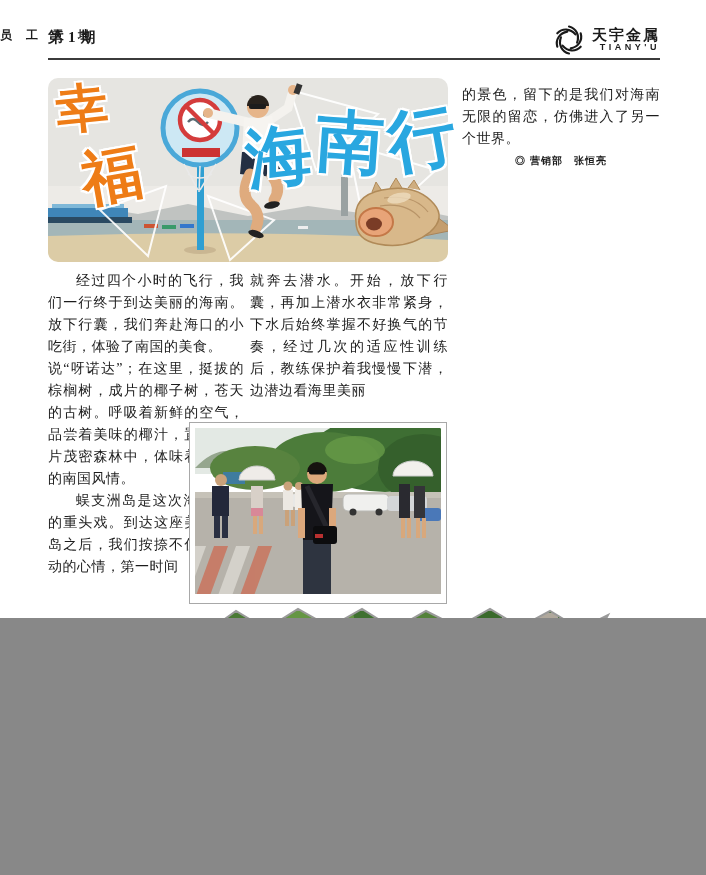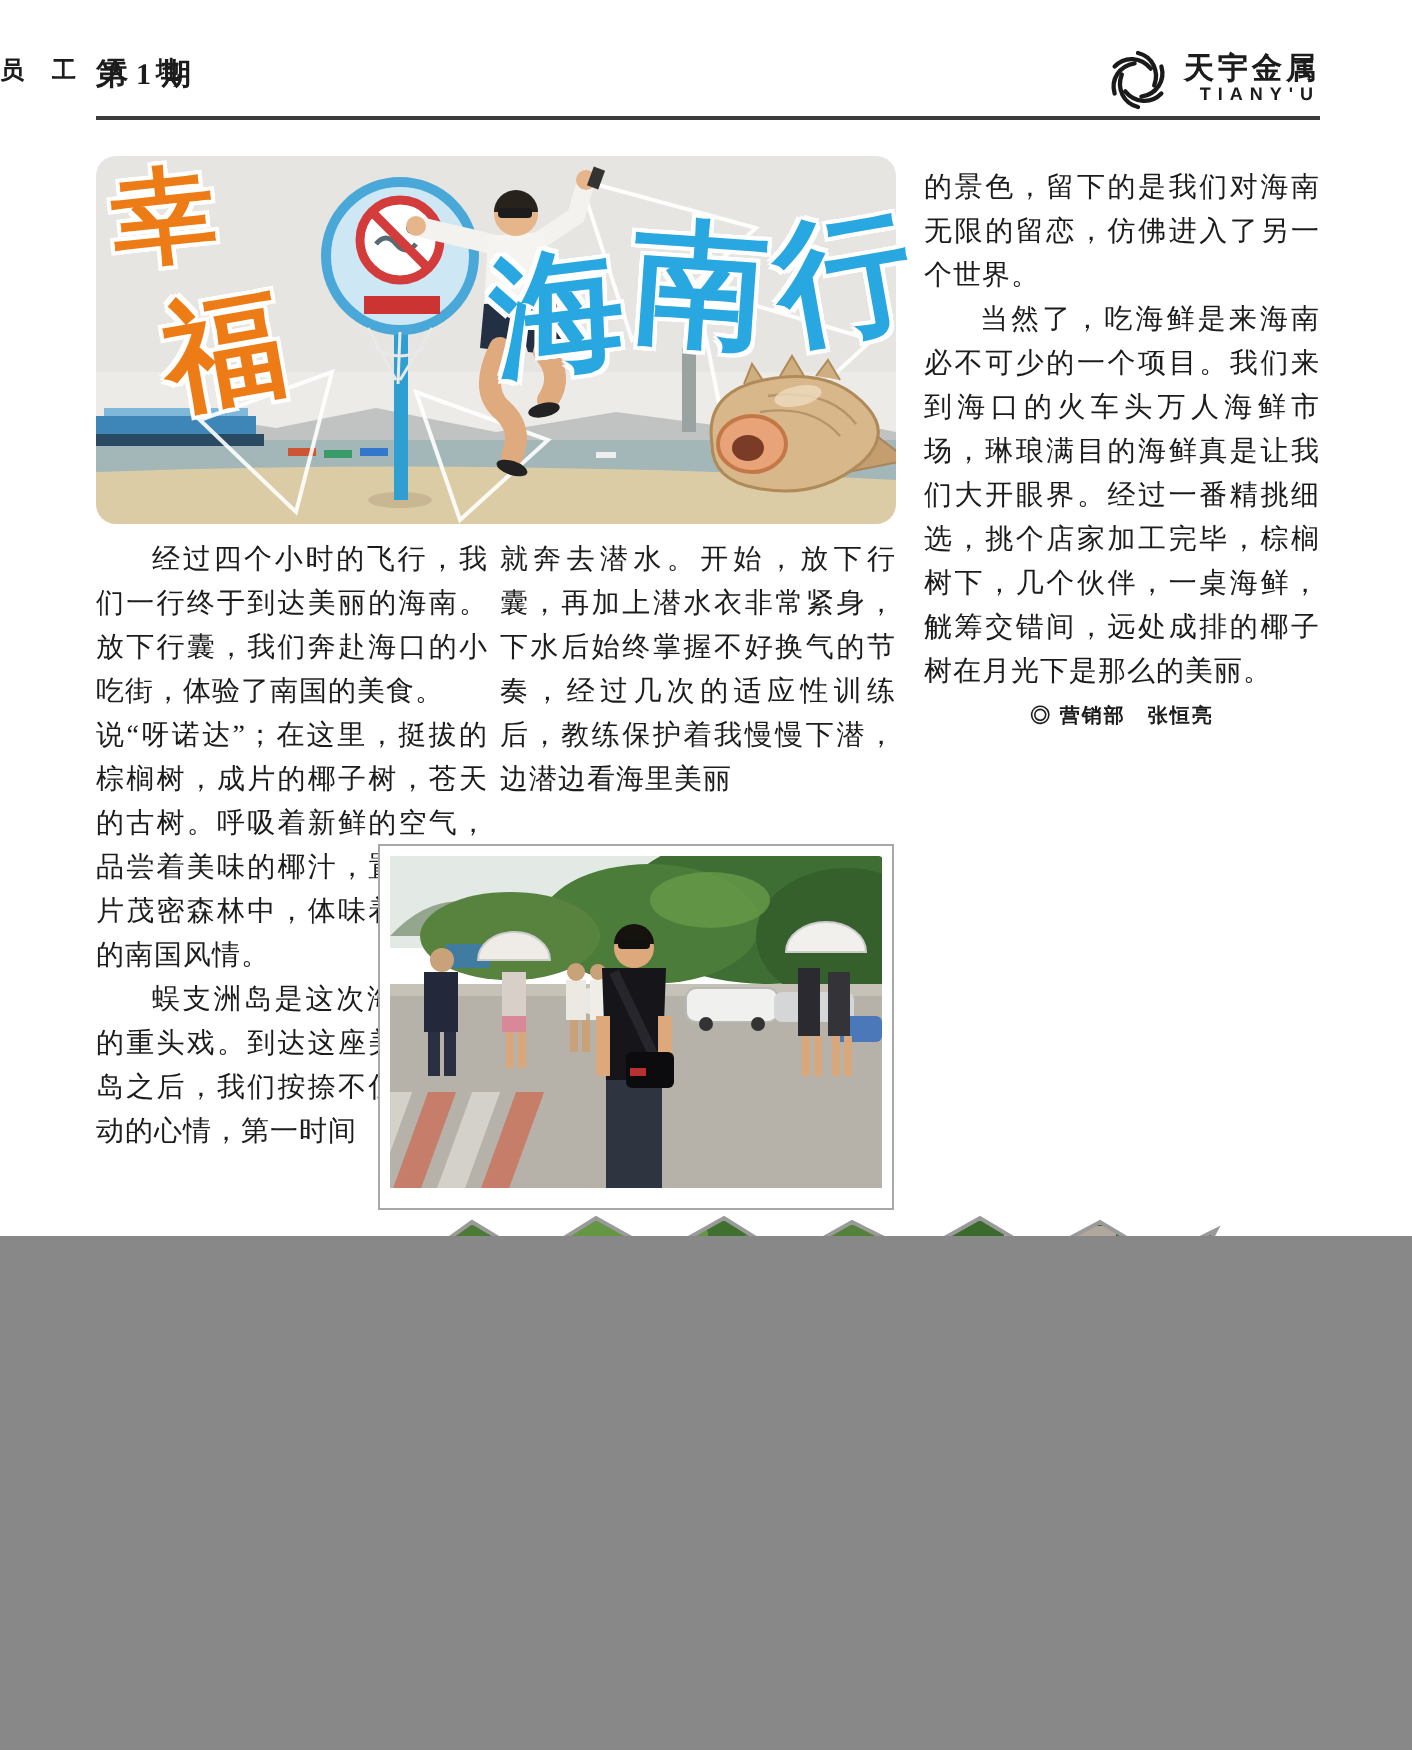--- a/index.html
+++ b/index.html
@@ -128,21 +128,20 @@
     <p>说“呀诺达”；在这里，挺拔的棕榈树，成片的椰子树，苍天的古树。呼吸着新鲜的空气，品尝着美味的椰汁，置身于这片茂密森林中，体味着不一样的南国风情。</p>
     <p class="indent">蜈支洲岛是这次海南之旅的重头戏。到达这座美丽的小岛之后，我们按捺不住内心激动的心情，第一时间</p>
   </div>
 
   <div class="col" style="left:250px;top:270px;width:198px;">
     <p>就奔去潜水。开始，放下行囊，再加上潜水衣非常紧身，下水后始终掌握不好换气的节奏，经过几次的适应性训练后，教练保护着我慢慢下潜，边潜边看海里美丽</p>
   </div>
 
   <div class="col" style="left:462px;top:84px;width:198px;">
     <p>的景色，留下的是我们对海南无限的留恋，仿佛进入了另一个世界。</p>
-    <p class="indent">当然了，吃海鲜是来海南必不可少的一个项目。我们来到海口的火车头万人海鲜市场，琳琅满目的海鲜真是让我们大开眼界。经过一番精挑细选，挑个店家加工完毕，棕榈树下，几个伙伴，一桌海鲜，觥筹交错间，远处成排的椰子树在月光下是那么的美丽。</p>
     <p class="byline">◎ 营销部　张恒亮</p>
   </div>
 
   <div class="photo-frame">
     <svg width="246" height="166" viewBox="0 0 246 166">
       <rect width="246" height="46" fill="#e3e9e4"></rect>
       <path d="M0,40 Q28,10 60,32 Q90,14 120,36 L140,40 L0,40 Z" fill="#95a68e"></path>
       <ellipse cx="190" cy="26" rx="75" ry="38" fill="#3e6e33"></ellipse>
       <ellipse cx="130" cy="34" rx="55" ry="30" fill="#4c7c3a"></ellipse>
       <ellipse cx="60" cy="40" rx="45" ry="22" fill="#58833f"></ellipse>

